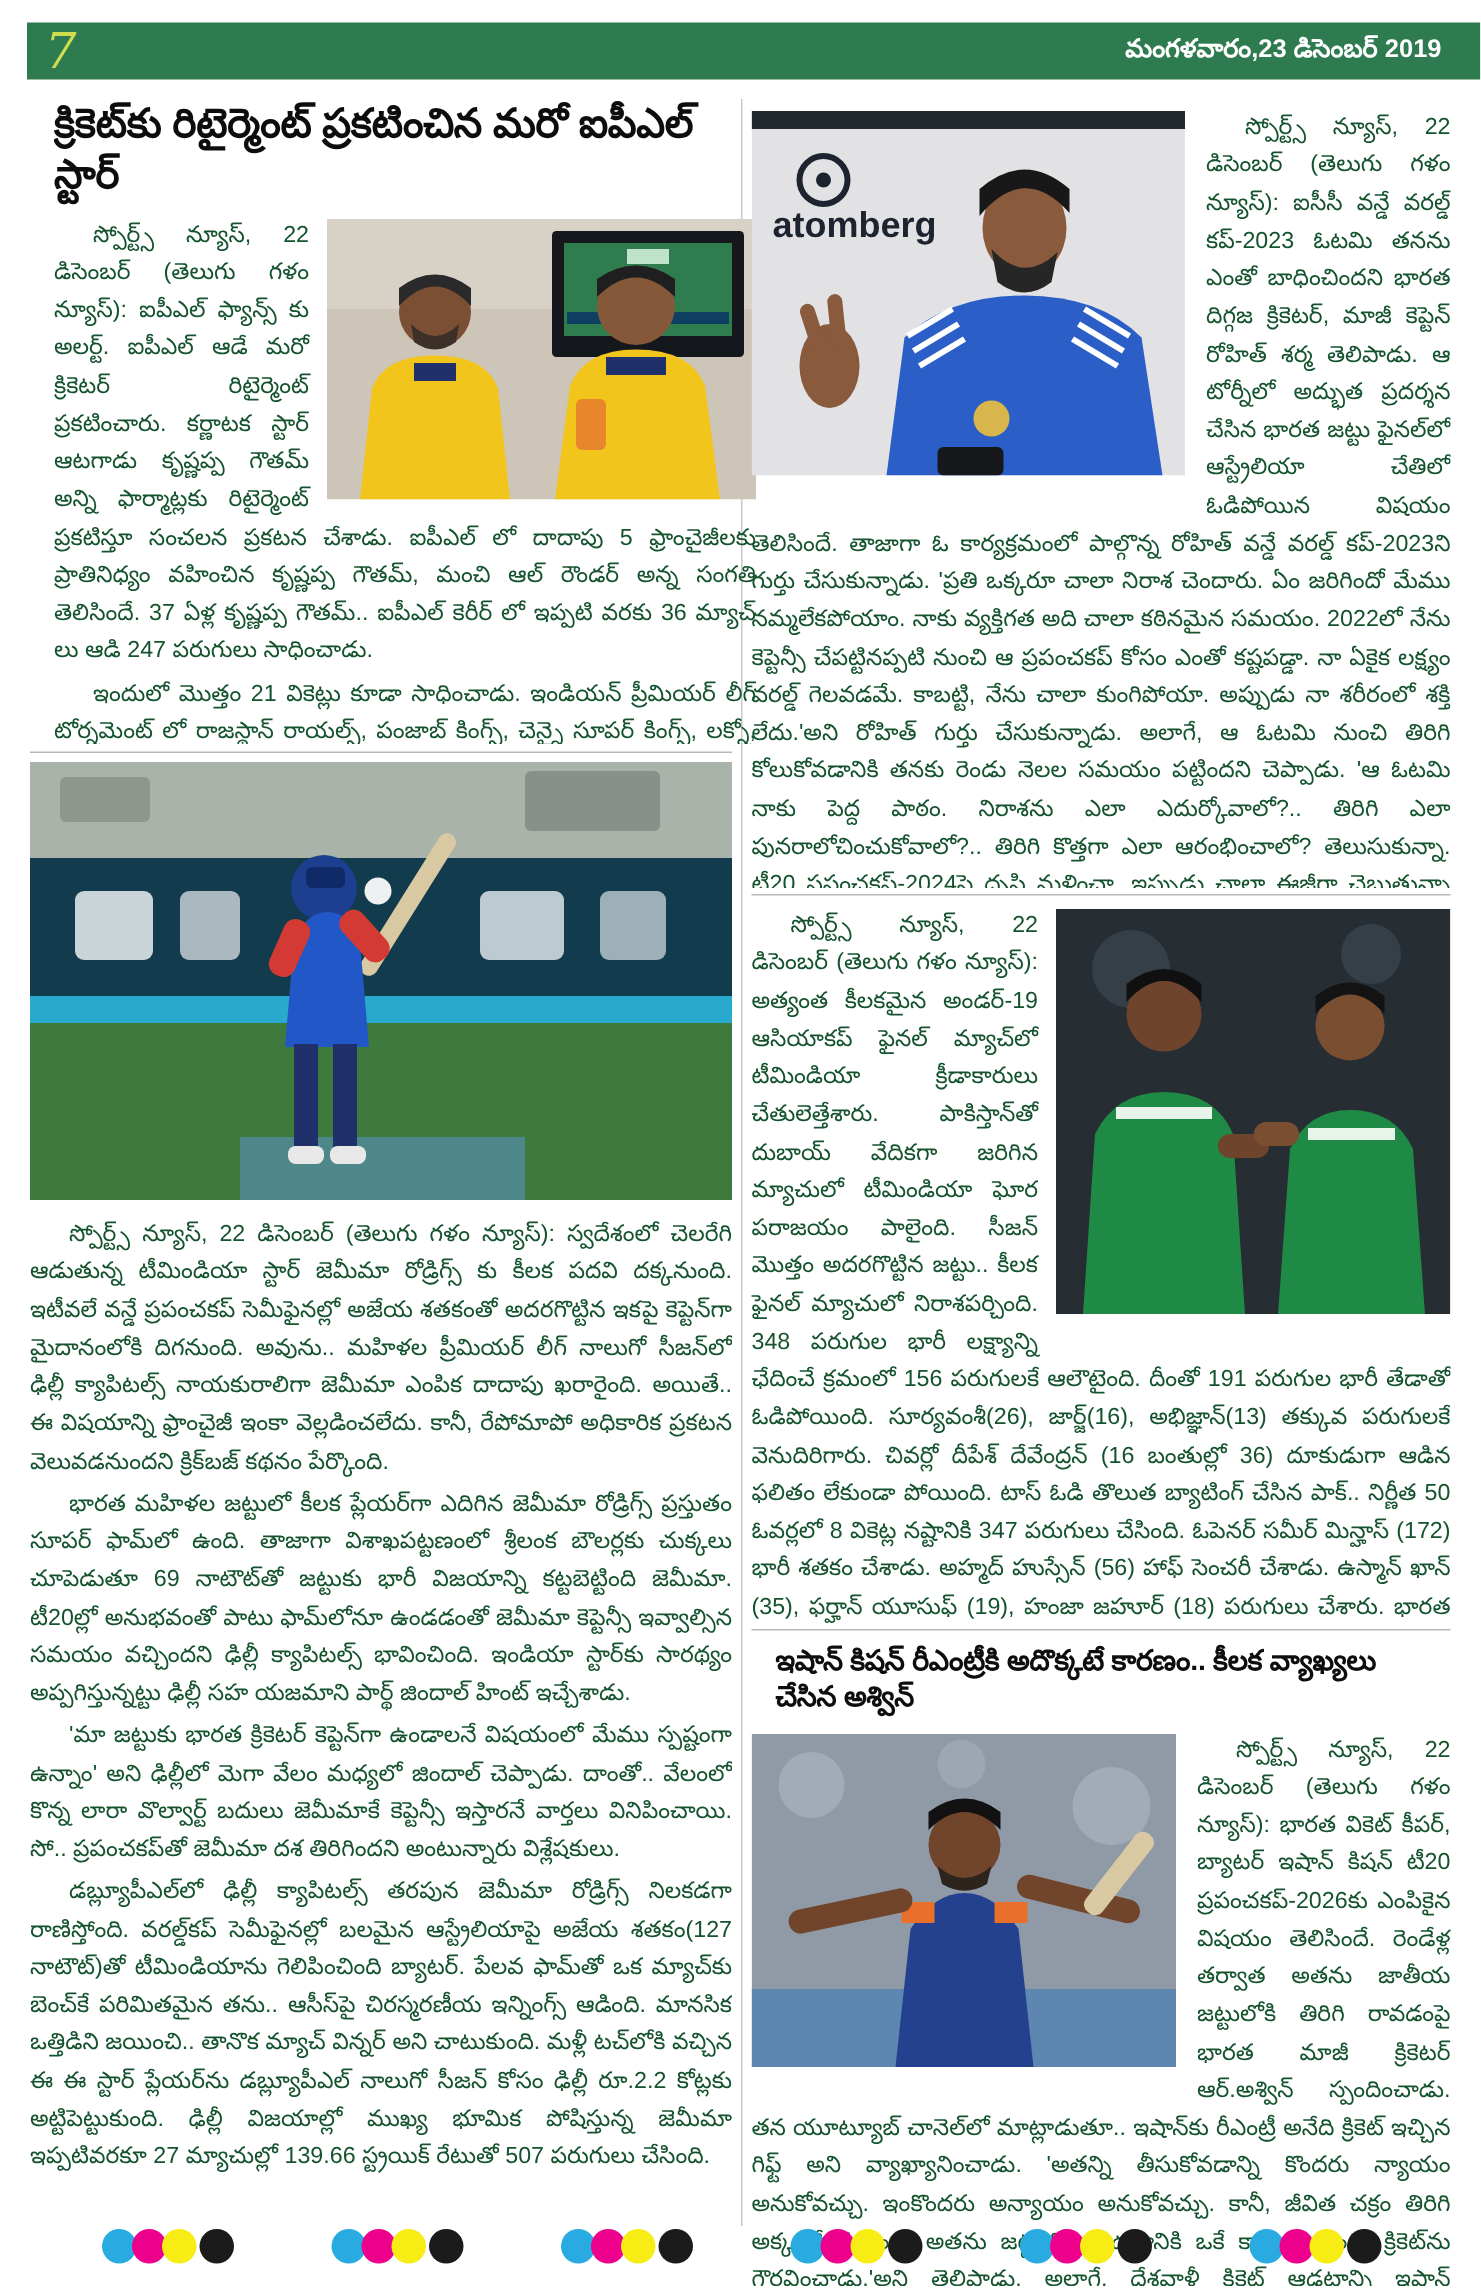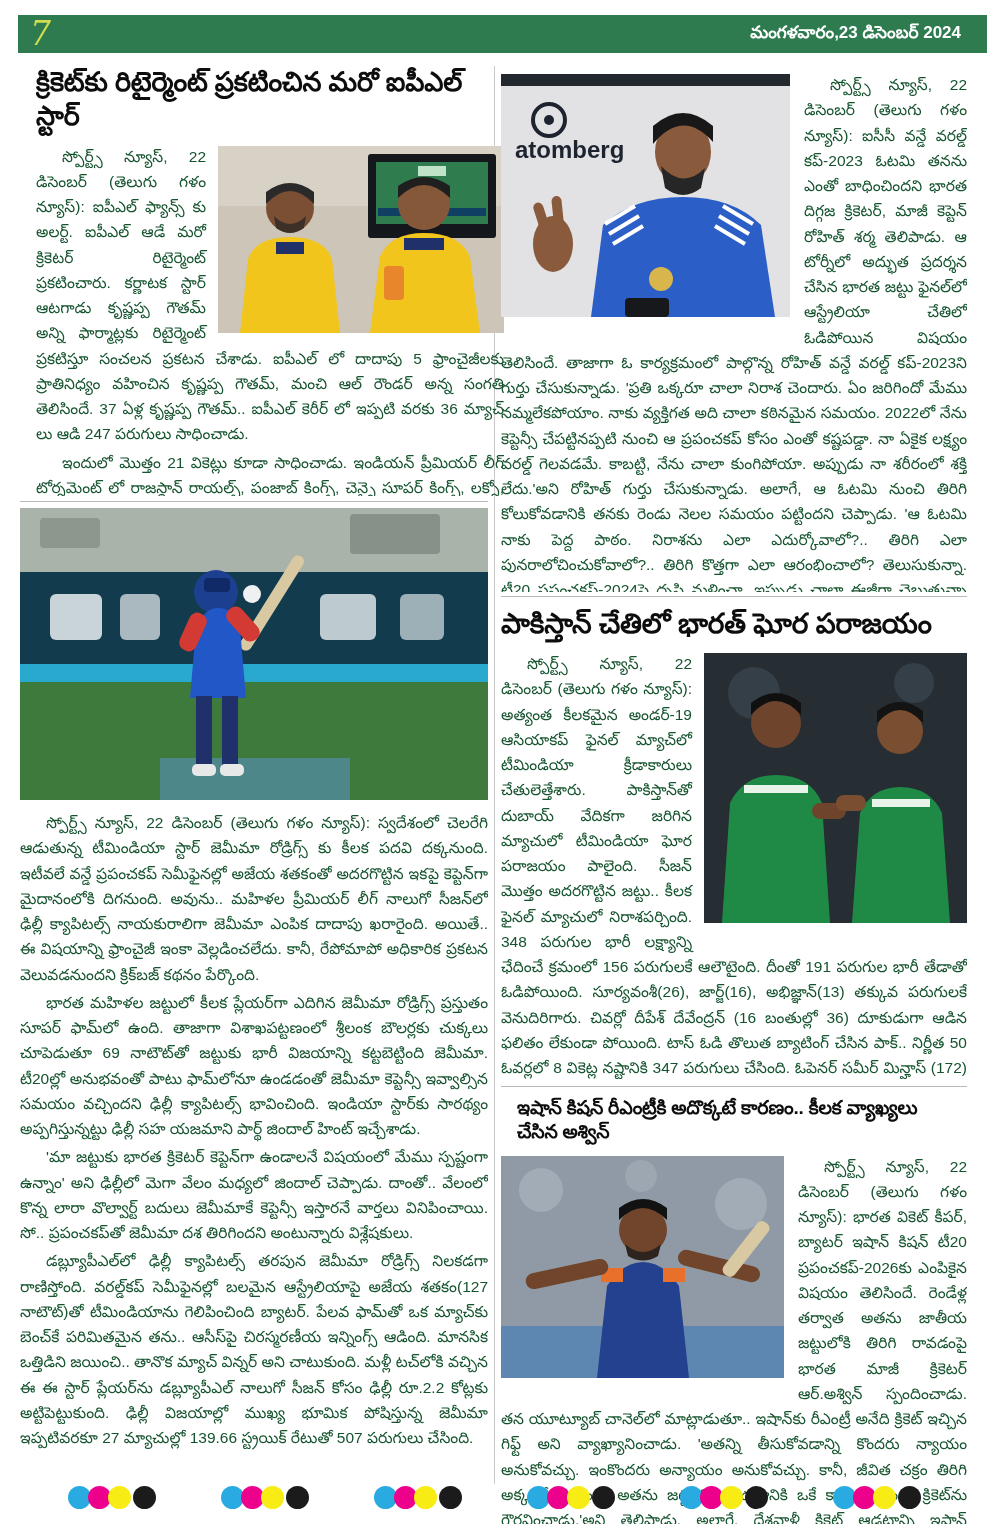--- a/index.html
+++ b/index.html
@@ -49,21 +49,21 @@
   .dot.y{background:#f7ec13;}
   .dot.k{background:#1b1b1b;margin-left:2px;}
 </style>
 </head>
 <body>
 
 <div class="page">
 
   <header class="topbar">
     <span class="page-num">7</span>
-    <span class="edition-date">మంగళవారం,23 డిసెంబర్ 2024</span>
+    <span class="edition-date">మంగళవారం,23 డిసెంబర్ 2019</span>
   </header>
 
   <div class="content">
     <div class="vrule"></div>
 
     <section class="col-left">
 
       <article style="top:0;left:16px;width:468px;height:432px;">
         <h1 class="h-retire">క్రికెట్‌కు రిటైర్మెంట్ ప్రకటించిన మరో ఐపీఎల్ స్టార్</h1>
         <figure class="float-r">
@@ -150,21 +150,20 @@
             <rect x="52" y="122" width="10" height="38" rx="5" fill="#8a5a3c" transform="rotate(-6 57 141)"></rect>
             <rect x="124" y="224" width="44" height="19" rx="4" fill="#17181c"></rect>
           </svg>
         </figure>
         <p class="body">స్పోర్ట్స్ న్యూస్, 22 డిసెంబర్ (తెలుగు గళం న్యూస్): ఐసీసీ వన్డే వరల్డ్ కప్-2023 ఓటమి తనను ఎంతో బాధించిందని భారత దిగ్గజ క్రికెటర్, మాజీ కెప్టెన్ రోహిత్ శర్మ తెలిపాడు. ఆ టోర్నీలో అద్భుత ప్రదర్శన చేసిన భారత జట్టు ఫైనల్‌లో ఆస్ట్రేలియా చేతిలో ఓడిపోయిన విషయం తెలిసిందే. తాజాగా ఓ కార్యక్రమంలో పాల్గొన్న రోహిత్ వన్డే వరల్డ్ కప్-2023ని గుర్తు చేసుకున్నాడు. 'ప్రతి ఒక్కరూ చాలా నిరాశ చెందారు. ఏం జరిగిందో మేము నమ్మలేకపోయాం. నాకు వ్యక్తిగత అది చాలా కఠినమైన సమయం. 2022లో నేను కెప్టెన్సీ చేపట్టినప్పటి నుంచి ఆ ప్రపంచకప్ కోసం ఎంతో కష్టపడ్డా. నా ఏకైక లక్ష్యం వరల్డ్ గెలవడమే. కాబట్టి, నేను చాలా కుంగిపోయా. అప్పుడు నా శరీరంలో శక్తి లేదు.'అని రోహిత్ గుర్తు చేసుకున్నాడు. అలాగే, ఆ ఓటమి నుంచి తిరిగి కోలుకోవడానికి తనకు రెండు నెలల సమయం పట్టిందని చెప్పాడు. 'ఆ ఓటమి నాకు పెద్ద పాఠం. నిరాశను ఎలా ఎదుర్కోవాలో?.. తిరిగి ఎలా పునరాలోచించుకోవాలో?.. తిరిగి కొత్తగా ఎలా ఆరంభించాలో? తెలుసుకున్నా. టీ20 ప్రపంచకప్-2024పై దృష్టి మళ్లించా. ఇప్పుడు చాలా ఈజీగా చెబుతున్నా కానీ అప్పుడు చాలా కఠినమైన పరిస్థితి.'అని రోహిత్ చెప్పుకొచ్చాడు. రోహిత్ నాయకత్వంలో గతేదాది టీమిండియా టీ20 వరల్డ్ కప్ గెలిచిన విషయం తెలిసిందే.</p>
       </article>
 
       <div class="hline" style="top:532px;left:0;width:466px;"></div>
 
       <article style="top:540px;left:0;width:466px;height:478px;">
-        <h1 class="h-pak">పాకిస్తాన్ చేతిలో భారత్ ఘోర పరాజయం</h1>
         <figure class="float-r">
           <svg class="ph" width="263" height="270" viewBox="0 0 263 270">
             <rect width="263" height="270" fill="#262d33"></rect>
             <circle cx="50" cy="40" r="26" fill="#39434c" opacity="0.8"></circle>
             <circle cx="210" cy="30" r="20" fill="#39434c" opacity="0.8"></circle>
             <circle cx="72" cy="70" r="25" fill="#6e452c"></circle>
             <path d="M47 62 q25 -28 50 0 l0 -12 q-25 -20 -50 0 z" fill="#101010"></path>
             <path d="M18 270 l8 -120 q14 -28 46 -28 q34 0 46 28 l8 120 z" fill="#1f8a46"></path>
             <rect x="40" y="132" width="64" height="8" fill="#e8f3ea"></rect>
             <circle cx="196" cy="78" r="23" fill="#7a4e31"></circle>

